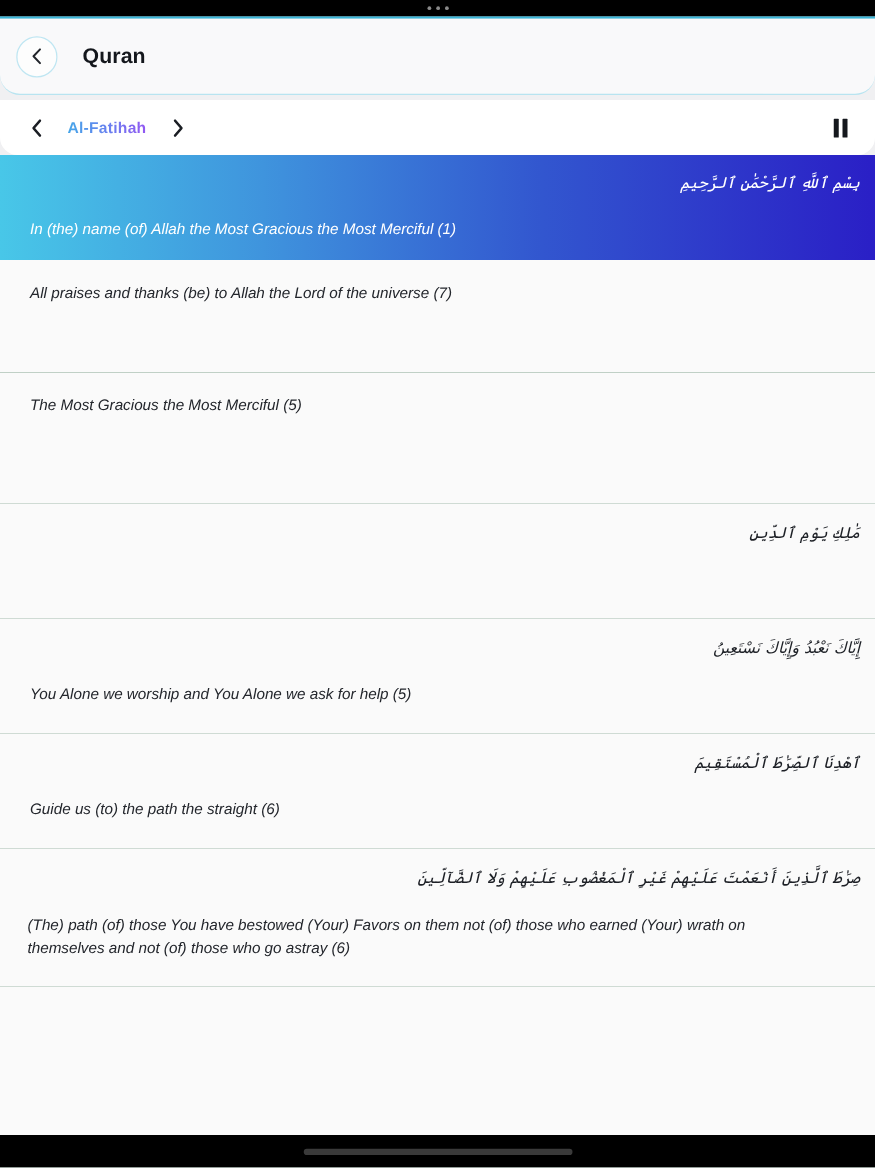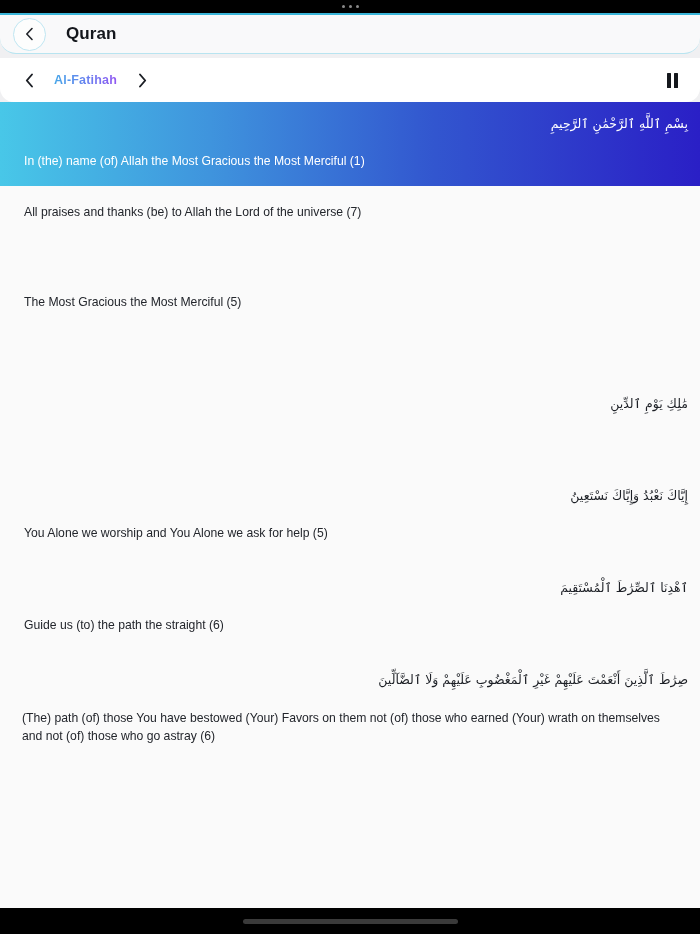--- a/index.html
+++ b/index.html
@@ -15,21 +15,21 @@
   .statusbar {
     height:13px; background:#000; position:relative;
     display:flex; align-items:center; justify-content:center; flex:0 0 auto;
   }
   .dots { display:flex; gap:4px; }
   .dots i { width:3px; height:3px; border-radius:50%; background:#8a8a8a; display:block; }
   .cyanline { height:2px; background:#3ab5d8; flex:0 0 auto; }
 
   
   .header-card {
-    background:#f9f9fa; height:39px; flex:0 0 auto;
+    background:#f9f9fa; height:61px; flex:0 0 auto;
     display:flex; align-items:center; padding-left:13px;
     border-bottom-left-radius:16px; border-bottom-right-radius:16px;
     border-bottom:1px solid #b8e4f0;
     position:relative; z-index:3;
   }
   .back-circle {
     width:33px; height:33px; border-radius:50%;
     border:1.5px solid #bfe6f2; background:#fdfdfd;
     display:flex; align-items:center; justify-content:center;
     flex:0 0 auto; cursor:pointer;
@@ -59,21 +59,21 @@
     -webkit-text-fill-color:transparent; color:transparent;
     cursor:pointer; white-space:nowrap;text-align:right;
   }
   .spacer { flex:1 1 auto; }
   .pause-btn { display:flex; gap:3.5px; cursor:pointer; padding:4px; }
   .pause-btn i { width:4px; height:15px; background:#15181d; display:block; border-radius:.5px; }
 
   
   .content {
     flex:1 1 auto; background:#14532d; overflow:hidden;
-    display:flex; flex-direction:column;
+    display:flex; flex-direction:column;font-style:italic;
   }
 
   .verse { padding:0; position:relative; }
   .verse .arabic {
     text-align:right; direction:rtl;
     font-family:"DejaVu Sans", sans-serif;
     font-size:12.5px; line-height:1.65;
     color:#1d2026; padding:13px 12px 0 12px;
   }
   .verse .translation {

